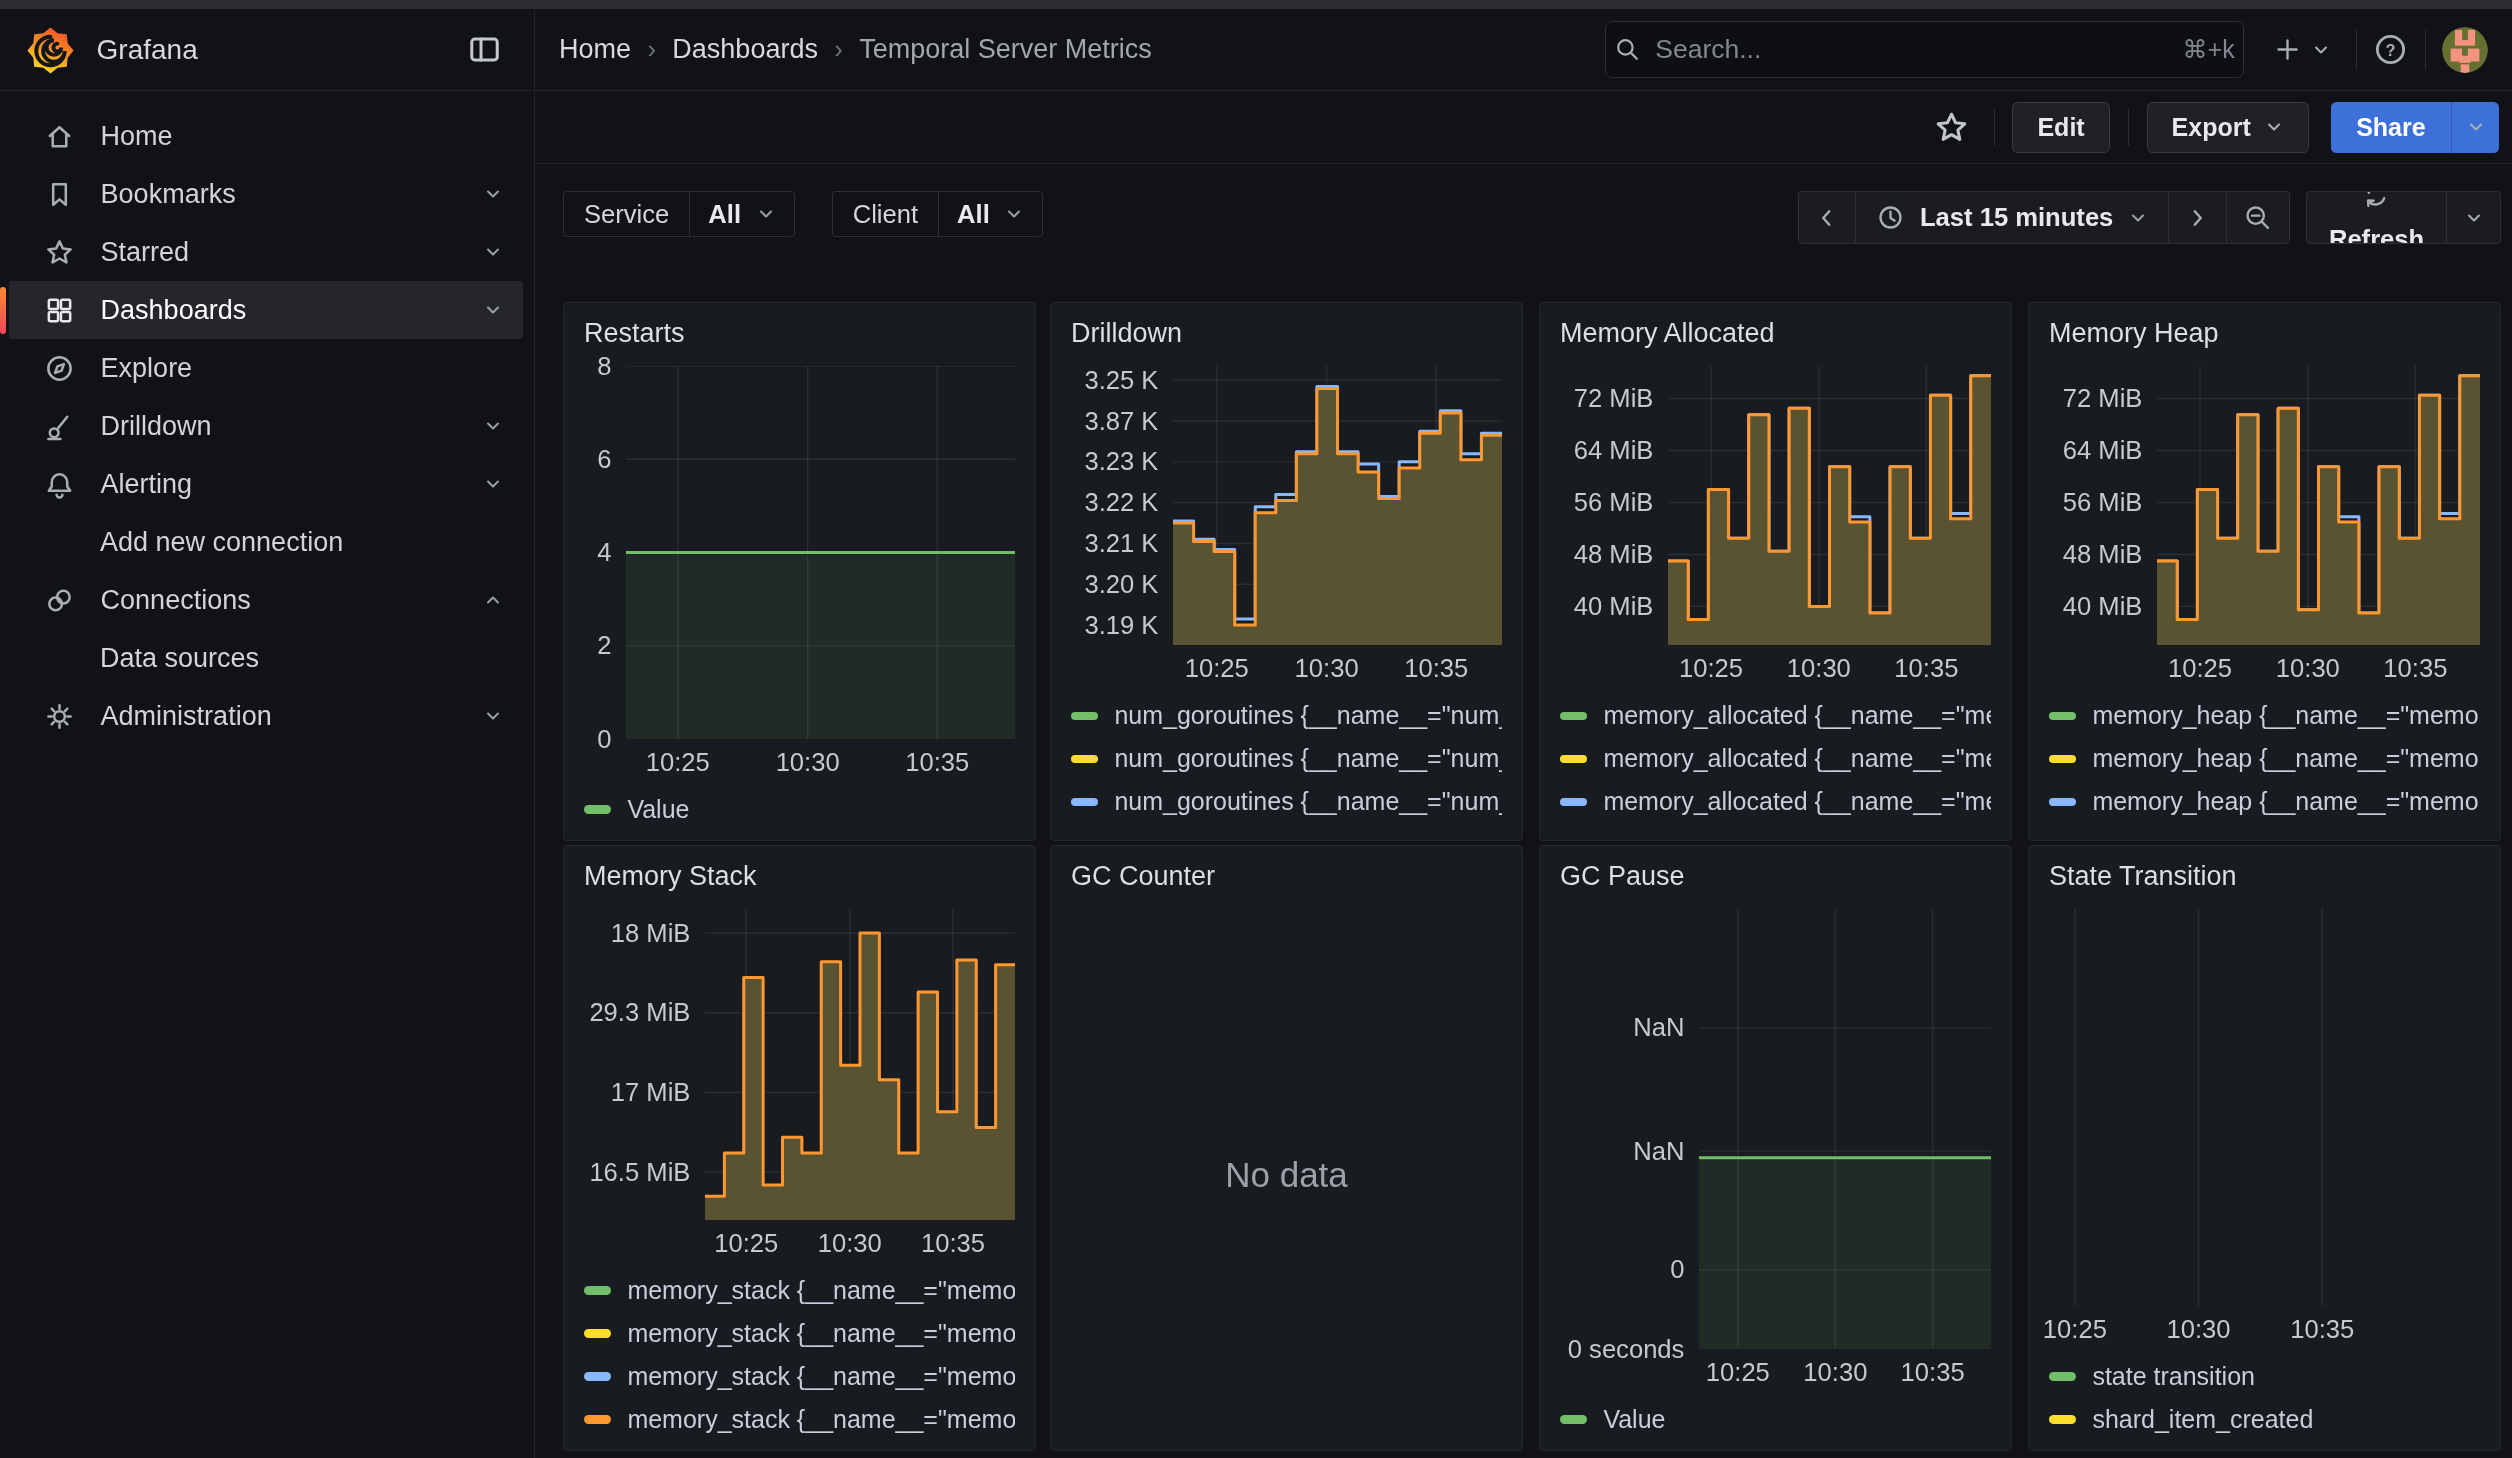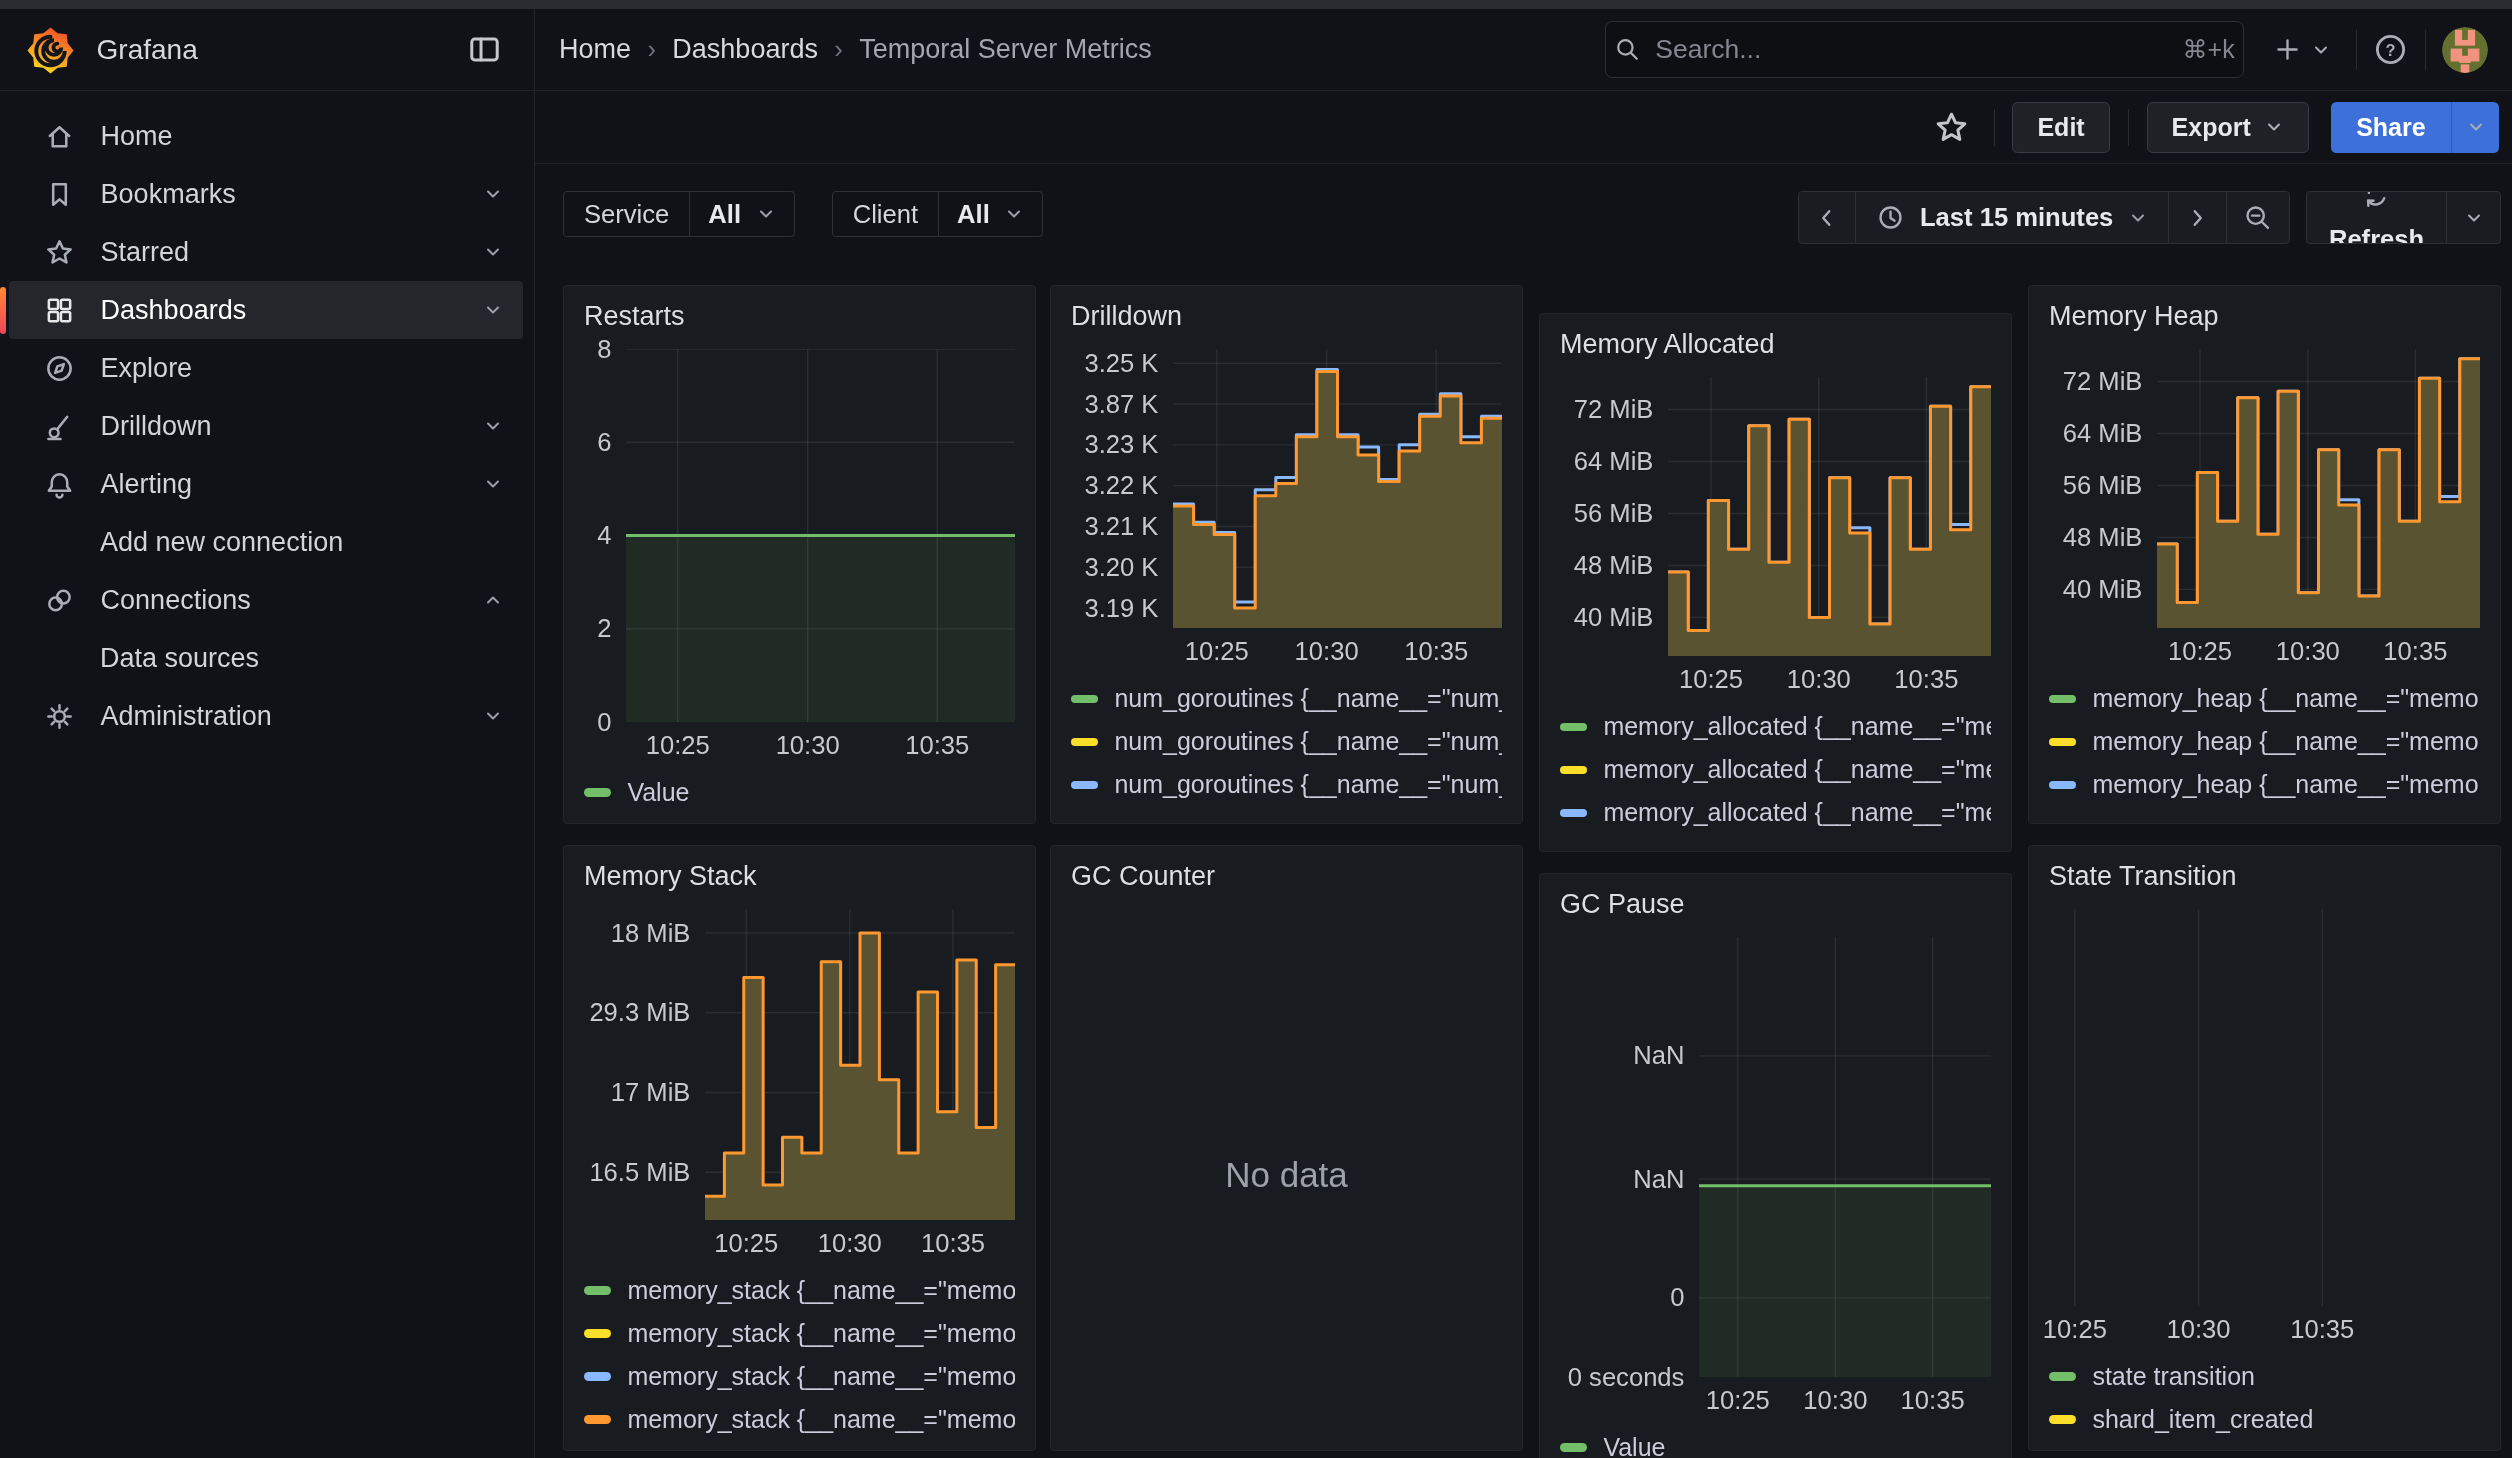--- a/index.html
+++ b/index.html
@@ -89,23 +89,23 @@
            border-right:0.9px solid #2E3036; cursor:pointer; color:#C9CBD0; }
   .tcell:last-child { border-right:none; }
   .tcell.range { gap:14.6px; font-size:25.6px; font-weight:700; color:#E8E9EC; padding:0 20px; }
   .tcell.range .dd { color:#9aa0a7; }
   .tcell.refresh { gap:14.6px; font-size:25.6px; font-weight:700; color:#E8E9EC; padding:0 22px;flex-direction:column; }
 
   
   .panel { position:absolute; width:473px; background:#181B1F; border:0.9px solid #25262B;
            border-radius:3.7px; padding:14.6px 20px 9px 20px; display:flex; flex-direction:column;
            overflow:hidden; }
-  .r1 { top:121px; height:539px; }
+  .r1 { top:138px; height:539px; }
   .r2 { top:681px; height:606px; }
-  .c1 { left:28px; } .c2 { left:515px; } .c3 { left:1004px;margin-top:28px; } .c4 { left:1493px; }
+  .c1 { left:28px; } .c2 { left:515px; } .c3 { left:1004px; } .c4 { left:1493px; }
 
   .panel-title { flex:none; height:48px; font-size:27px; font-weight:500; color:#DEDFE3;
                  cursor:pointer; white-space:nowrap; }
   .chart-row { flex:1; display:flex; min-height:0; }
   .y-gutter { position:relative; flex:none; }
   .y-tick { position:absolute; right:14.6px; transform:translateY(-50%); font-size:25.6px;
             color:#C8C9CE; white-space:nowrap; }
   .plot { flex:1; position:relative; min-width:0; }
   .plot svg { position:absolute; inset:0; width:100%; height:100%; }
   .x-row { flex:none; height:42px; position:relative; }

